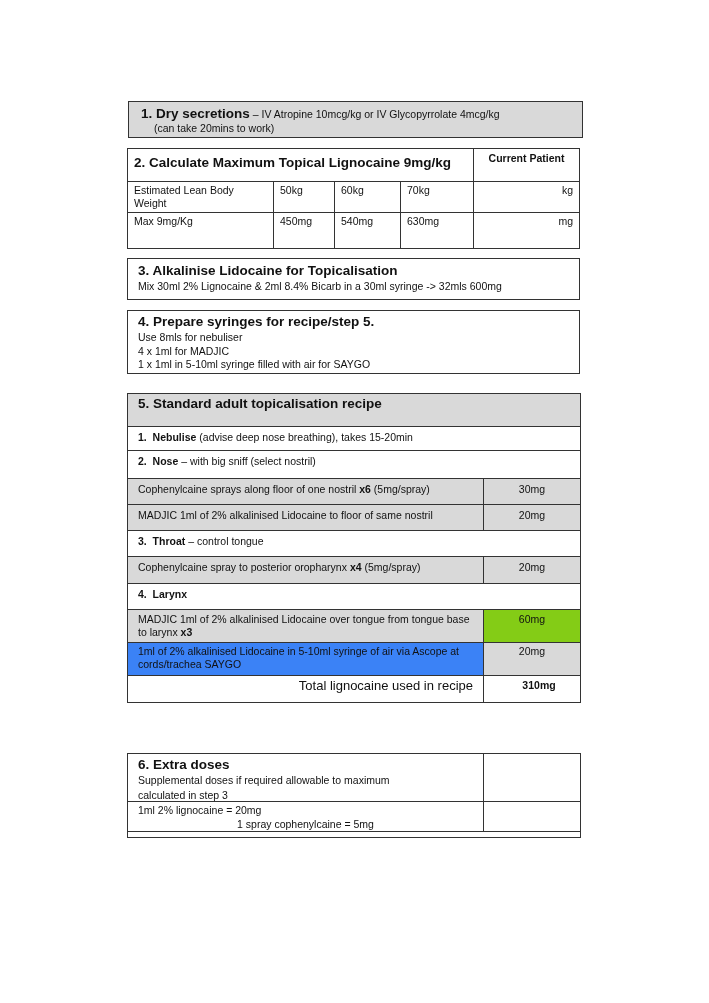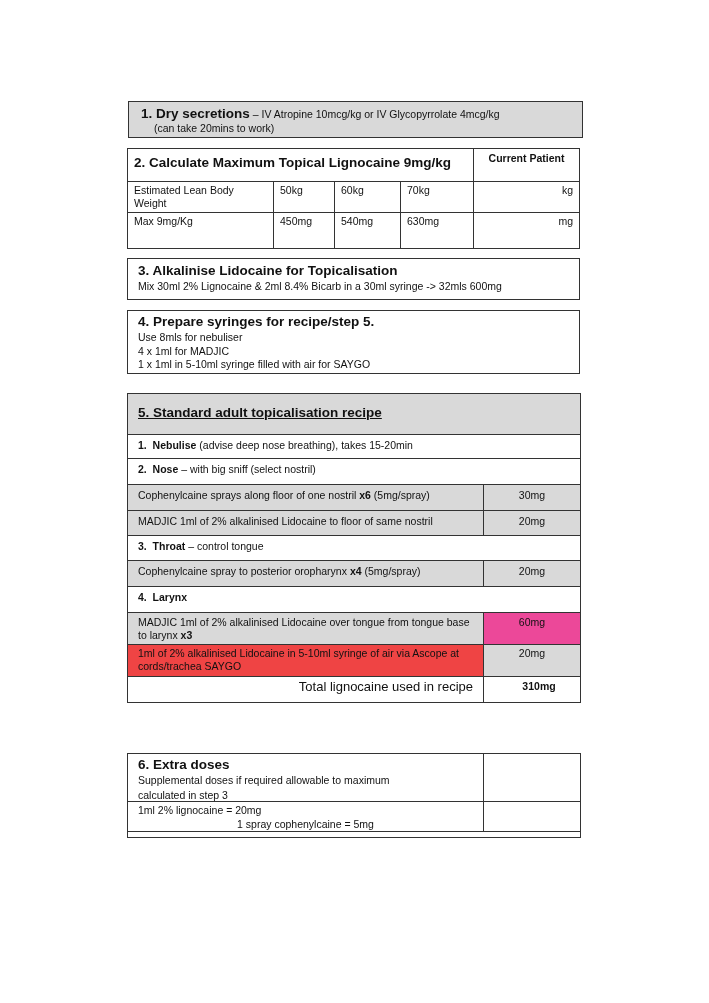--- a/index.html
+++ b/index.html
@@ -70,21 +70,21 @@
 </div>
 
 <div class="box" style="left:127px; top:393px; width:454px; height:310px; border:none;">
   <table>
     <colgroup>
         <col style="width:356px">
         <col>
       </colgroup>
     <tbody>
         <tr style="height:30px;" class="gray">
-      <td colspan="2" style="background:#d9d9d9; padding:12px 10px;text-decoration:underline;"><span class="title">5. Standard adult topicalisation recipe</span></td>
+      <td colspan="2" style="background:#d9d9d9; padding:3px 10px;"><span class="title">5. Standard adult topicalisation recipe</span></td>
     </tr>
     <tr style="height:23px;">
       <td colspan="2" style="padding:4px 10px 0;"><b>1.</b>&nbsp; <b>Nebulise</b><span> (advise deep nose breathing), takes 15-20min</span></td>
     </tr>
     <tr style="height:25px;">
       <td colspan="2" style="padding:4px 10px 0;"><b>2.</b>&nbsp; <b>Nose</b><span> – with big sniff (select nostril)</span></td>
     </tr>
     <tr style="height:24px;">
       <td style="background:#d9d9d9; padding:4px 10px 0;"><span>Cophenylcaine sprays along floor of one nostril </span><b>x6</b><span> (5mg/spray)</span></td>
       <td class="c" style="background:#d9d9d9; padding-top:4px;">30mg</td>
@@ -98,24 +98,24 @@
     </tr>
     <tr style="height:25px;">
       <td style="background:#d9d9d9; padding:4px 10px 0;"><span>Cophenylcaine spray to posterior oropharynx </span><b>x4</b><span> (5mg/spray)</span></td>
       <td class="c" style="background:#d9d9d9; padding-top:4px;">20mg</td>
     </tr>
     <tr style="height:24px;">
       <td colspan="2" style="padding:4px 10px 0;"><b>4.</b>&nbsp; <b>Larynx</b></td>
     </tr>
     <tr style="height:31px;">
       <td style="background:#d9d9d9; padding:3px 10px 0;"><span>MADJIC 1ml of 2% alkalinised Lidocaine over tongue from tongue base to larynx </span><b>x3</b></td>
-      <td class="c" style="background:#ec4899; padding-top:3px;">60mg</td>
+      <td class="c" style="background:#84cc16; padding-top:3px;">60mg</td>
     </tr>
     <tr style="height:30px;">
-      <td style="background:#ef4444; padding:2px 10px 0;">1ml of 2% alkalinised Lidocaine in 5-10ml syringe of air via Ascope at cords/trachea SAYGO</td>
+      <td style="background:#3b82f6; padding:2px 10px 0;">1ml of 2% alkalinised Lidocaine in 5-10ml syringe of air via Ascope at cords/trachea SAYGO</td>
       <td class="c" style="background:#d9d9d9; padding-top:2px;">20mg</td>
     </tr>
     <tr style="height:25px;">
       <td class="r" style="font-weight:normal; font-size:13px; padding:3px 10px 0;">Total lignocaine used in recipe</td>
       <td class="c" style="font-weight:bold; font-size:10.5px; padding:3px 0 0 14px;">310mg</td>
     </tr>
   </tbody>
     </table>
 </div>
 

